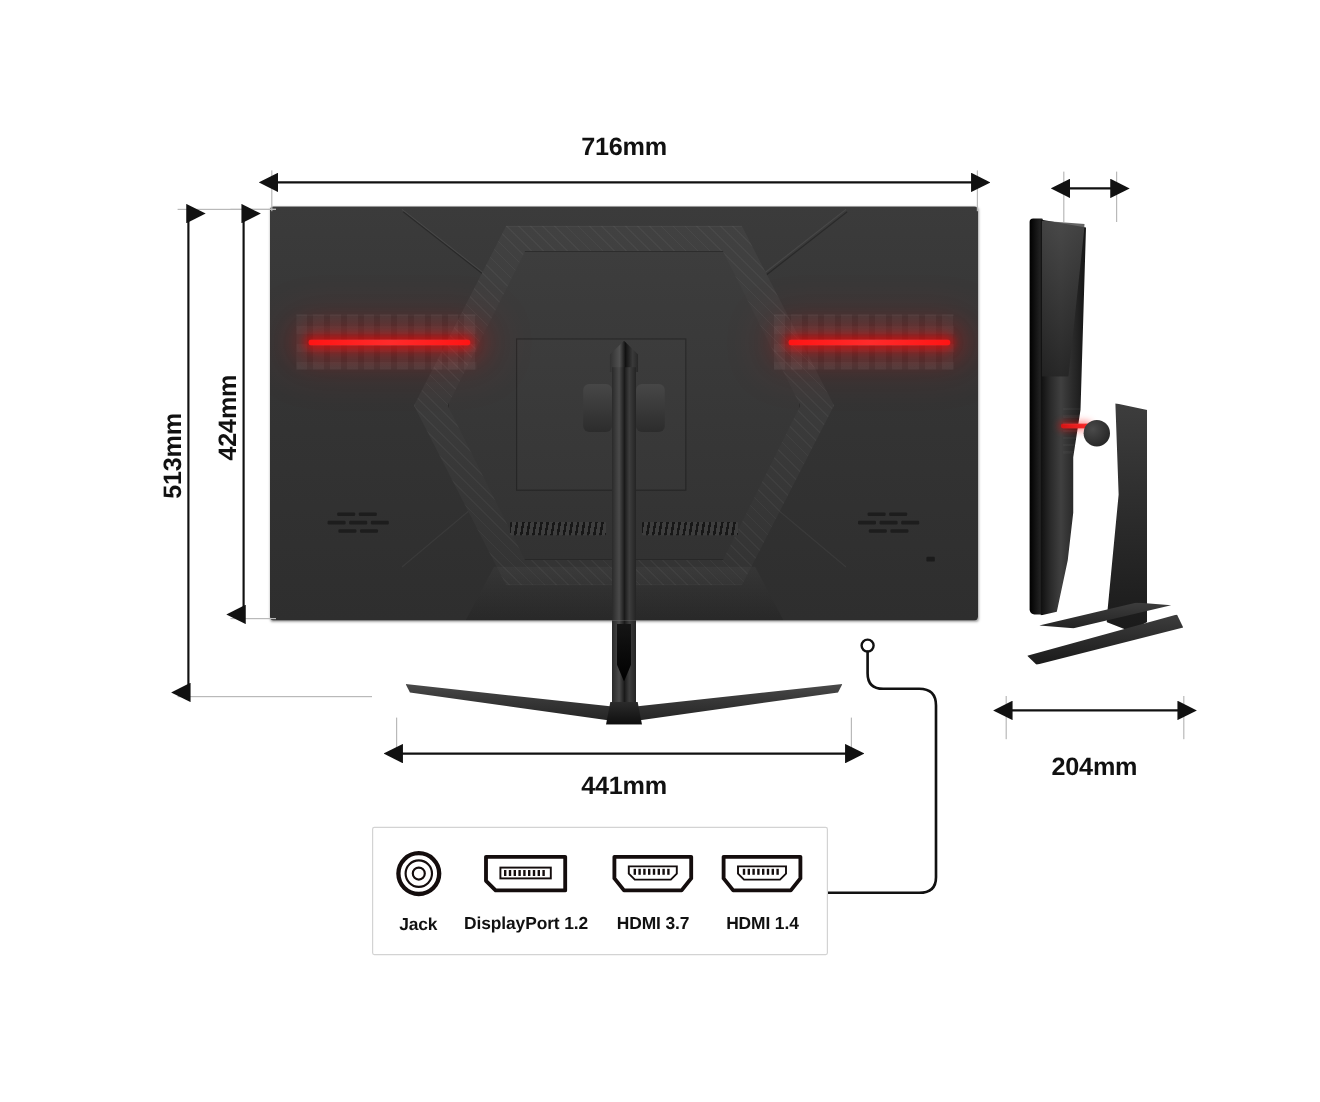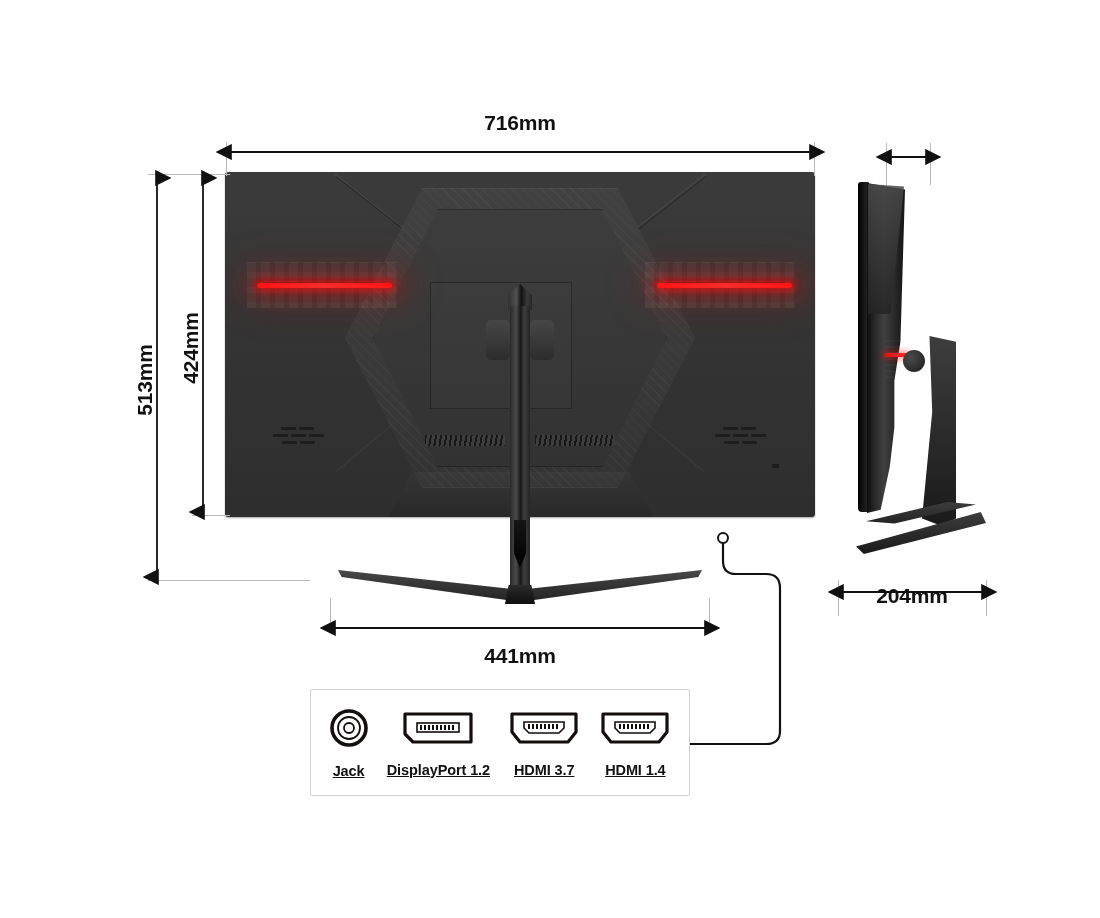--- a/index.html
+++ b/index.html
@@ -171,21 +171,21 @@
 
   
   #port-panel{
     position:absolute;left:310px;top:689px;width:380px;height:107px;
     background:#ffffff;
     border:1px solid #d3d3d3;
     border-radius:2px;
     display:flex;align-items:center;justify-content:space-around;
     padding:0 8px;box-sizing:border-box;
   }
-  .port-item{display:flex;flex-direction:column;align-items:center;gap:14px;text-decoration:underline;}
+  .port-item{display:flex;flex-direction:column;align-items:center;gap:14px;}
   .port-icon{display:block;}
   .port-label{
     font-family:"Liberation Sans",sans-serif;
     font-weight:700;font-size:14.5px;color:#111;white-space:nowrap;
     letter-spacing:-0.1px;
   }
 </style>
 </head>
 <body>
 
@@ -321,21 +321,21 @@
   <div class="ext-v" style="left:930px;top:143px;height:42px;"></div>
   <svg class="dimsvg" style="left:886px;top:150px;width:45px;height:14px;">
     <line x1="4" y1="7" x2="41" y2="7" stroke="#111111" stroke-width="1.8" marker-start="url(#aL)" marker-end="url(#aR)"></line>
   </svg>
 
   <div class="ext-v" style="left:838px;top:580px;height:36px;"></div>
   <div class="ext-v" style="left:986px;top:580px;height:36px;"></div>
   <svg class="dimsvg" style="left:838px;top:585px;width:149px;height:14px;">
     <line x1="4" y1="7" x2="145" y2="7" stroke="#111111" stroke-width="1.8" marker-start="url(#aL)" marker-end="url(#aR)"></line>
   </svg>
-  <div class="dim-label abs" style="left:822px;top:584px;width:180px;">204mm</div>
+  <div class="dim-label abs" style="left:822px;top:628px;width:180px;">204mm</div>
 
   <svg class="dimsvg" style="left:688px;top:528px;width:120px;height:230px;">
     <circle cx="35" cy="10" r="5" fill="#ffffff" stroke="#111111" stroke-width="2"></circle>
     <path d="M35,15 L35,33 Q35,46 48,46 L78,46 Q92,46 92,60 L92,203 Q92,216 78,216 L0,216" fill="none" stroke="#111111" stroke-width="2.2" stroke-linecap="round"></path>
   </svg>
 
   <div id="port-panel">
 
     <div class="port-item">
       <svg class="port-icon" width="42" height="42" viewBox="0 0 42 42">

